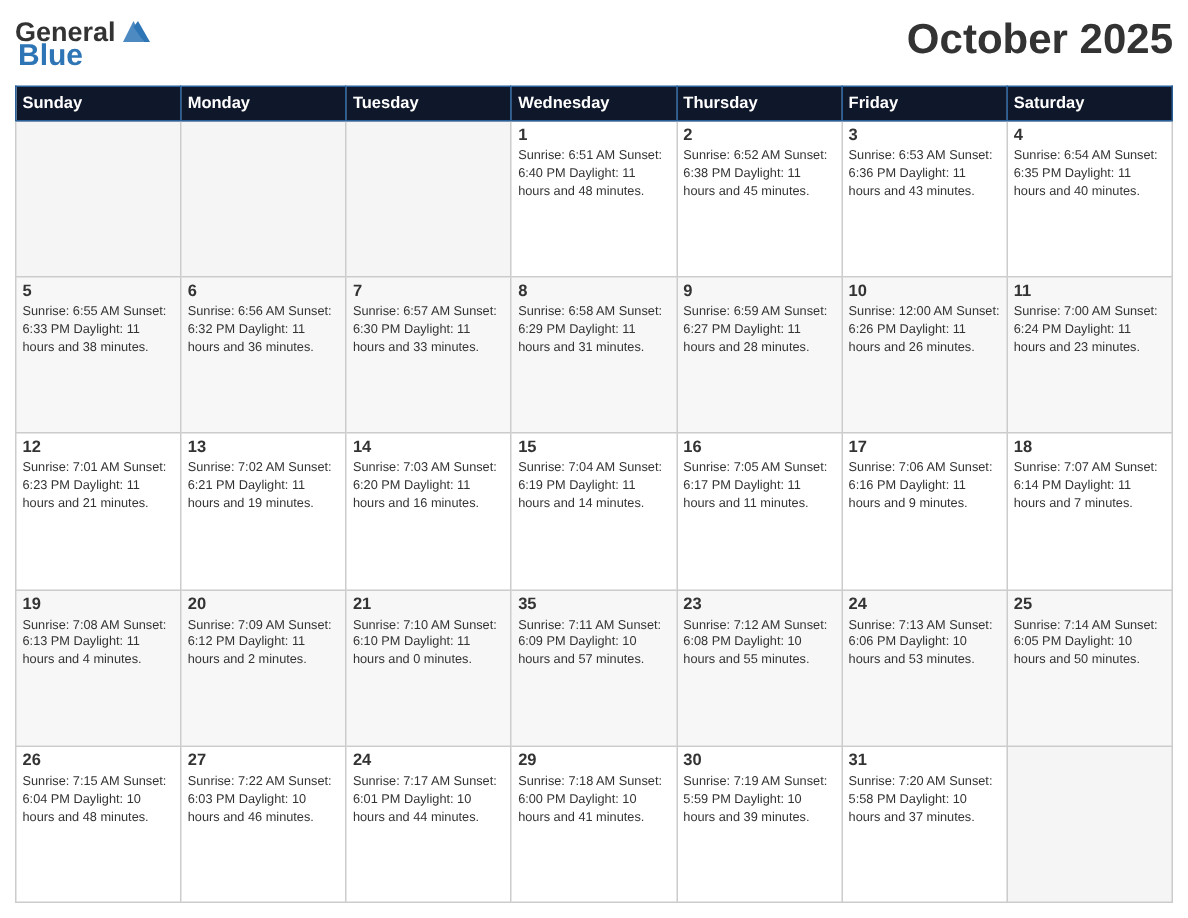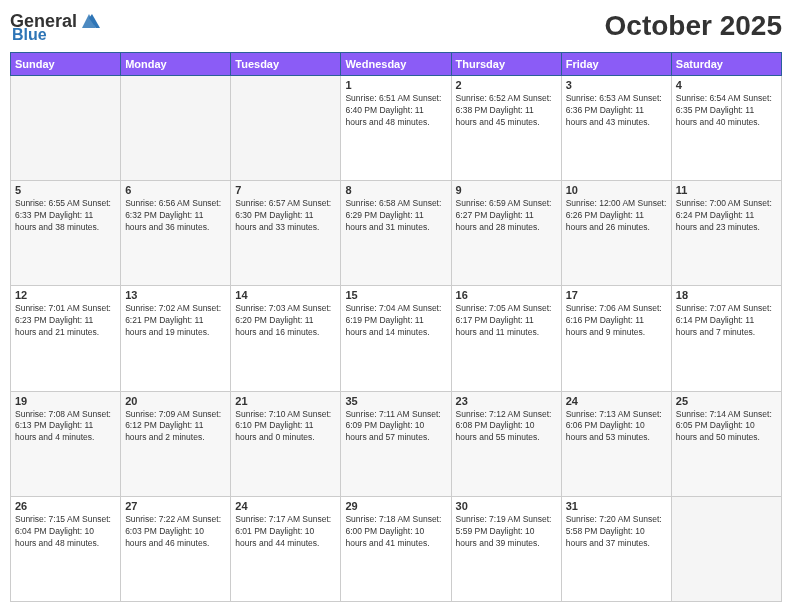--- a/index.html
+++ b/index.html
@@ -40,21 +40,21 @@
       color: #555;
     }
     .calendar {
       flex: 1;
       border: 1px solid #ccc;
       border-collapse: collapse;
       width: 100%;
       table-layout: fixed;
     }
     .calendar th {
-      background-color: #8b5cf6;
+      background-color: #0f172a;
       color: #fff;
       font-size: 11px;
       font-weight: bold;
       padding: 5px 4px;
       text-align: left;
       border: 1px solid #2a6099;
     }
     .calendar td {
       vertical-align: top;
       border: 1px solid #ccc;
@@ -96,21 +96,21 @@
   <div class="header">
     <div class="logo">
       <div style="display:flex;flex-direction:column;align-items:flex-start;">
         <div style="display:flex;align-items:center;">
           <span style="font-size:18px;font-weight:bold;color:#333;">General</span>
           <svg width="22" height="22" viewBox="0 0 22 22" style="margin:0 1px;">
             <polygon points="4,18 11,4 18,18" fill="#2e75b6" opacity="0.85"></polygon>
             <polygon points="11,8 18,18 22,18 14,4" fill="#2e75b6"></polygon>
           </svg>
         </div>
-        <span style="font-size:16px;font-weight:bold;color:#2e75b6;margin-top:-6px;margin-left:2px;">Blue</span>
+        <span style="font-size:20px;font-weight:bold;color:#2e75b6;margin-top:-6px;margin-left:2px;">Blue</span>
       </div>
     </div>
     <div class="title-block">
       <div class="month-title">October 2025</div>
     </div>
   </div>
 
   <table class="calendar">
     <thead>
       <tr>

